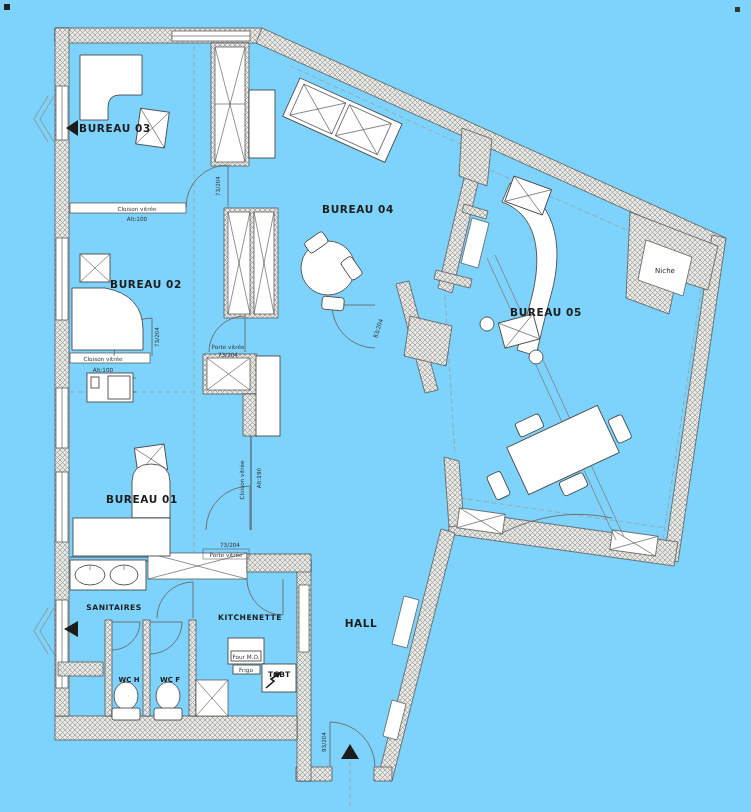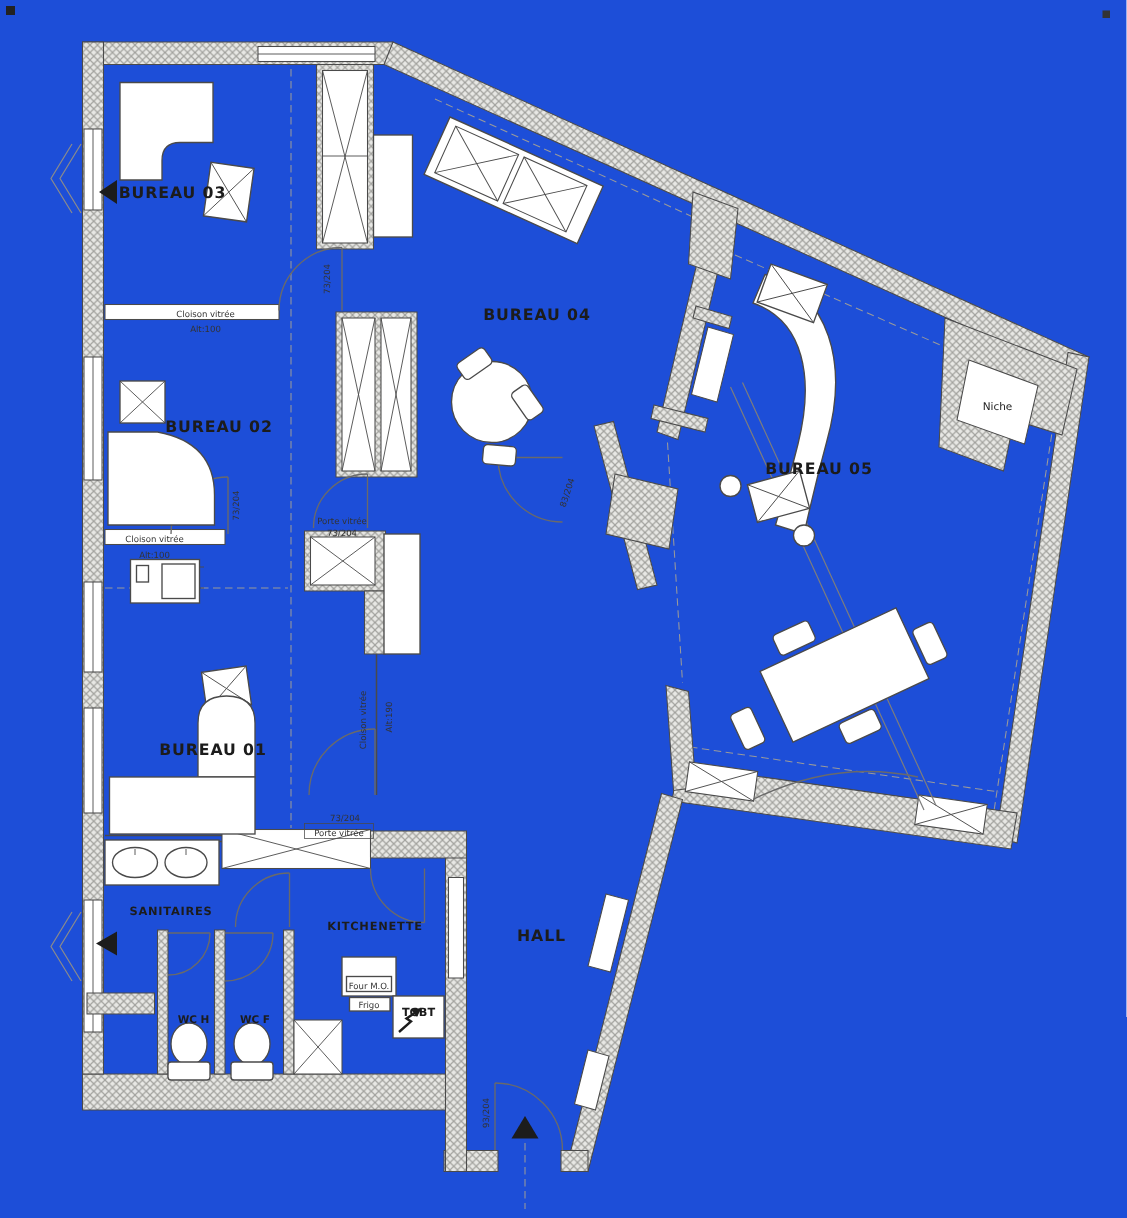--- a/index.html
+++ b/index.html
@@ -1,16 +1,16 @@
 <!DOCTYPE html>
 <html><head>
 <meta charset="utf-8">
 <style>
   html,body{margin:0;padding:0;background:#ffffff;}
-  .page{position:relative;width:751px;height:812px;background:#1d4ed8;overflow:hidden;
+  .page{position:relative;width:751px;height:812px;background:#7dd3fc;overflow:hidden;
         font-family:"DejaVu Sans",sans-serif;}
   svg{position:absolute;left:0;top:0;}
   text{fill:#1c1c1c;}
   .room-label{font-size:10.5px;font-weight:bold;letter-spacing:.6px;}
   .room-label-sm{font-size:7.6px;font-weight:bold;letter-spacing:.5px;}
   .wc-label{font-size:7px;font-weight:bold;}
   .ann{font-size:5.7px;fill:#333;}
   .ann-v{font-size:5.7px;fill:#333;}
   .niche-label{font-size:7px;}
   .tgbt-label{font-size:7.5px;font-weight:bold;}

